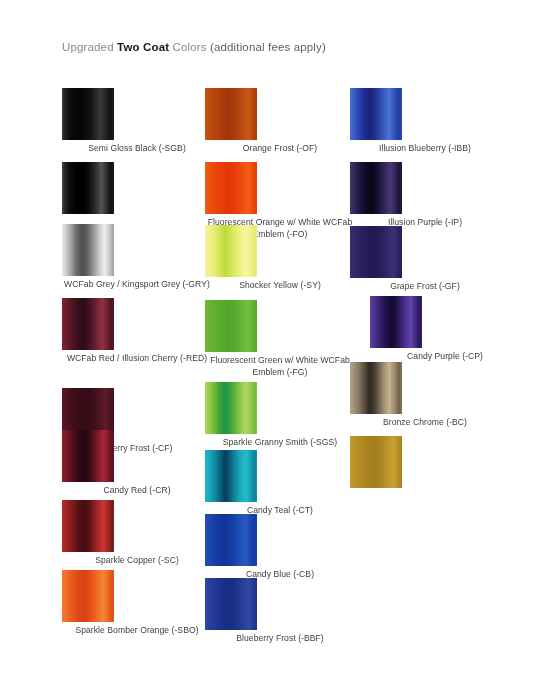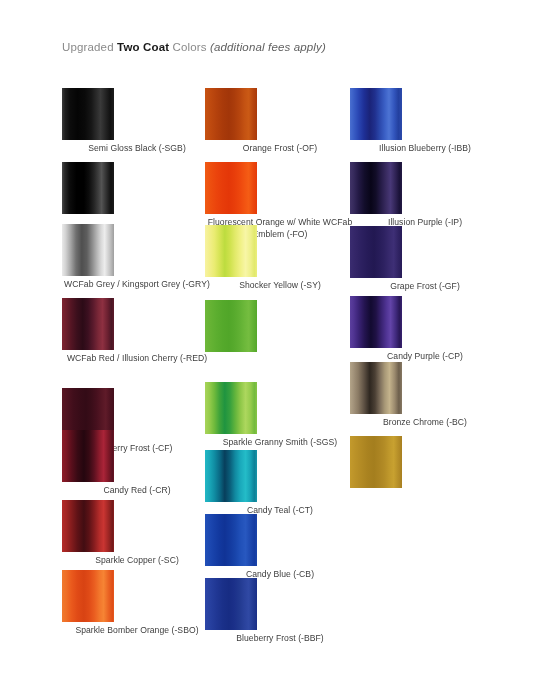--- a/index.html
+++ b/index.html
@@ -28,21 +28,21 @@
     position: absolute;
     left: 62px;
     top: 41px;
     font-size: 11.5px;
     color: #808080;
     letter-spacing: 0.15px;
     white-space: nowrap;
   }
   #title .t-plain   { font-weight: 400; color: #8a8a8a; }
   #title .t-bold    { font-weight: 700; color: #1a1a1a; }
-  #title .t-italic  { font-style: italic; font-weight: 400; color: #5f5f5f; }
+  #title .t-italic  { font-weight: 400; color: #5f5f5f; }
 
   
   .column {
     position: absolute;
     top: 0;
   }
   #col-1 { left: 62px;  width: 140px; }
   #col-2 { left: 205px; width: 140px; }
   #col-3 { left: 350px; width: 140px; }
 
@@ -126,20 +126,21 @@
       <div class="swatch-entry" style="top: 162px;">
         <div class="swatch-chip" style="background: linear-gradient(90deg, rgb(240, 90, 20) 0%, rgb(238, 79, 15) 10%, rgb(235, 68, 12) 22%, rgb(231, 60, 10) 34%, rgb(228, 55, 8) 46%, rgb(232, 61, 10) 56%, rgb(237, 70, 13) 66%, rgb(242, 83, 17) 76%, rgb(245, 93, 21) 84%, rgb(234, 71, 13) 93%, rgb(229, 58, 9) 100%);"></div>
         <div class="swatch-label">Fluorescent Orange w/ White WCFab Emblem (-FO)</div>
       </div>
       <div class="swatch-entry" style="top: 225px;">
         <div class="swatch-chip" style="background: linear-gradient(90deg, rgb(247, 243, 160) 0%, rgb(243, 239, 140) 8%, rgb(234, 236, 114) 18%, rgb(214, 228, 85) 28%, rgb(189, 220, 63) 38%, rgb(207, 226, 77) 48%, rgb(226, 234, 106) 58%, rgb(240, 241, 133) 68%, rgb(248, 246, 166) 78%, rgb(238, 240, 138) 88%, rgb(226, 233, 109) 95%, rgb(234, 238, 124) 100%);"></div>
         <div class="swatch-label">Shocker Yellow (-SY)</div>
       </div>
       <div class="swatch-entry" style="top: 300px;">
         <div class="swatch-chip" style="background: linear-gradient(90deg, rgb(111, 184, 58) 0%, rgb(102, 179, 52) 10%, rgb(92, 174, 47) 22%, rgb(85, 169, 43) 34%, rgb(81, 166, 41) 46%, rgb(87, 170, 45) 56%, rgb(96, 176, 51) 66%, rgb(108, 184, 58) 76%, rgb(117, 189, 64) 84%, rgb(98, 177, 52) 93%, rgb(85, 168, 43) 100%);"></div>
+        <div class="swatch-label">Fluorescent Green w/ White WCFab Emblem (-FG)</div>
       </div>
       <div class="swatch-entry" style="top: 382px;">
         <div class="swatch-chip" style="background: linear-gradient(90deg, rgb(168, 212, 90) 0%, rgb(151, 204, 76) 8%, rgb(111, 186, 60) 18%, rgb(63, 163, 58) 28%, rgb(31, 148, 64) 38%, rgb(53, 160, 62) 48%, rgb(98, 180, 60) 58%, rgb(142, 199, 72) 68%, rgb(173, 215, 94) 78%, rgb(149, 203, 76) 88%, rgb(116, 187, 62) 95%, rgb(134, 196, 68) 100%);"></div>
         <div class="swatch-label">Sparkle Granny Smith (-SGS)</div>
       </div>
       <div class="swatch-entry" style="top: 450px;">
         <div class="swatch-chip" style="background: linear-gradient(90deg, rgb(34, 183, 196) 0%, rgb(26, 169, 186) 8%, rgb(16, 141, 163) 18%, rgb(10, 106, 133) 28%, rgb(7, 63, 92) 38%, rgb(10, 93, 121) 48%, rgb(17, 137, 160) 58%, rgb(26, 169, 187) 68%, rgb(36, 188, 200) 78%, rgb(23, 161, 180) 88%, rgb(14, 130, 152) 95%, rgb(23, 148, 168) 100%);"></div>
         <div class="swatch-label">Candy Teal (-CT)</div>
       </div>
       <div class="swatch-entry" style="top: 514px;">
@@ -157,21 +158,21 @@
         <div class="swatch-label">Illusion Blueberry (-IBB)</div>
       </div>
       <div class="swatch-entry" style="top: 162px;">
         <div class="swatch-chip" style="background: linear-gradient(90deg, rgb(65, 52, 104) 0%, rgb(54, 42, 92) 7%, rgb(36, 26, 70) 16%, rgb(18, 13, 42) 28%, rgb(8, 5, 24) 40%, rgb(18, 13, 40) 50%, rgb(38, 28, 72) 60%, rgb(58, 44, 98) 70%, rgb(72, 56, 119) 78%, rgb(46, 34, 83) 88%, rgb(26, 18, 56) 95%, rgb(36, 26, 68) 100%);"></div>
         <div class="swatch-label">Illusion Purple (-IP)</div>
       </div>
       <div class="swatch-entry" style="top: 226px;">
         <div class="swatch-chip" style="background: linear-gradient(90deg, rgb(58, 44, 112) 0%, rgb(52, 38, 104) 10%, rgb(44, 32, 96) 22%, rgb(38, 27, 88) 34%, rgb(34, 24, 82) 46%, rgb(39, 28, 89) 56%, rgb(46, 34, 98) 66%, rgb(56, 42, 110) 76%, rgb(62, 47, 118) 84%, rgb(48, 35, 99) 93%, rgb(39, 27, 87) 100%);"></div>
         <div class="swatch-label">Grape Frost (-GF)</div>
       </div>
-      <div class="swatch-entry" style="top: 296px;">
+      <div class="swatch-entry" style="top: 296px; margin-left: 20px;">
         <div class="swatch-chip" style="background: linear-gradient(90deg, rgb(91, 63, 158) 0%, rgb(80, 52, 146) 7%, rgb(60, 36, 120) 16%, rgb(36, 20, 80) 28%, rgb(18, 10, 48) 40%, rgb(31, 17, 69) 50%, rgb(56, 34, 112) 60%, rgb(80, 52, 148) 70%, rgb(99, 68, 168) 78%, rgb(65, 42, 126) 88%, rgb(42, 24, 88) 95%, rgb(56, 34, 112) 100%);"></div>
         <div class="swatch-label">Candy Purple (-CP)</div>
       </div>
       <div class="swatch-entry" style="top: 362px;">
         <div class="swatch-chip" style="background: linear-gradient(90deg, rgb(179, 164, 137) 0%, rgb(162, 146, 122) 7%, rgb(138, 122, 100) 16%, rgb(94, 81, 68) 27%, rgb(46, 39, 32) 38%, rgb(74, 63, 52) 48%, rgb(126, 111, 92) 58%, rgb(168, 152, 119) 67%, rgb(196, 179, 140) 76%, rgb(155, 138, 110) 86%, rgb(109, 95, 76) 94%, rgb(135, 121, 99) 100%);"></div>
         <div class="swatch-label">Bronze Chrome (-BC)</div>
       </div>
       <div class="swatch-entry" style="top: 436px;">
         <div class="swatch-chip" style="background: linear-gradient(90deg, rgb(195, 154, 44) 0%, rgb(187, 146, 40) 10%, rgb(178, 138, 36) 22%, rgb(169, 130, 32) 34%, rgb(164, 126, 30) 46%, rgb(171, 132, 34) 56%, rgb(179, 140, 38) 66%, rgb(192, 153, 44) 76%, rgb(200, 161, 48) 84%, rgb(181, 142, 40) 93%, rgb(168, 127, 32) 100%);"></div>
       </div>

